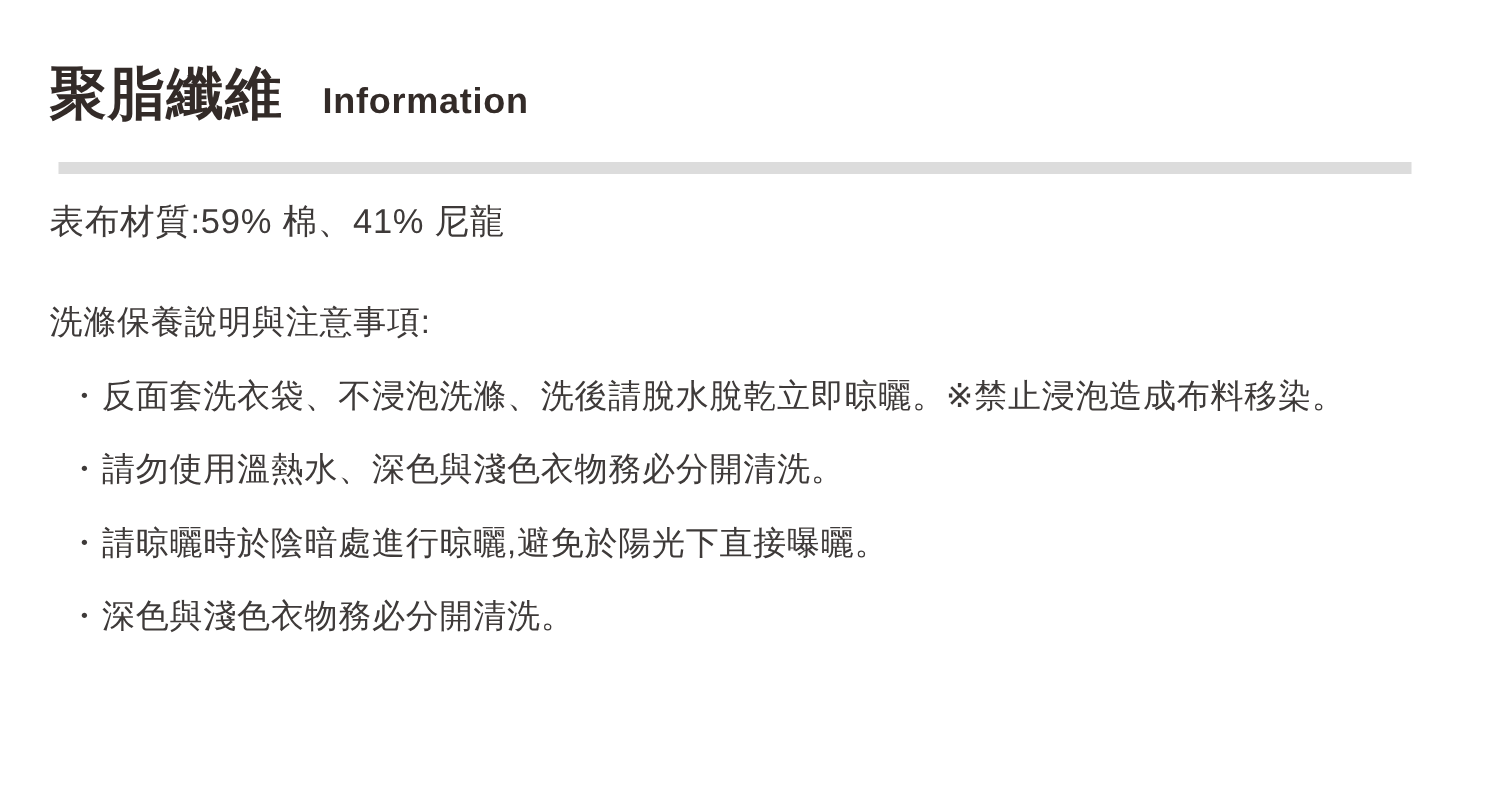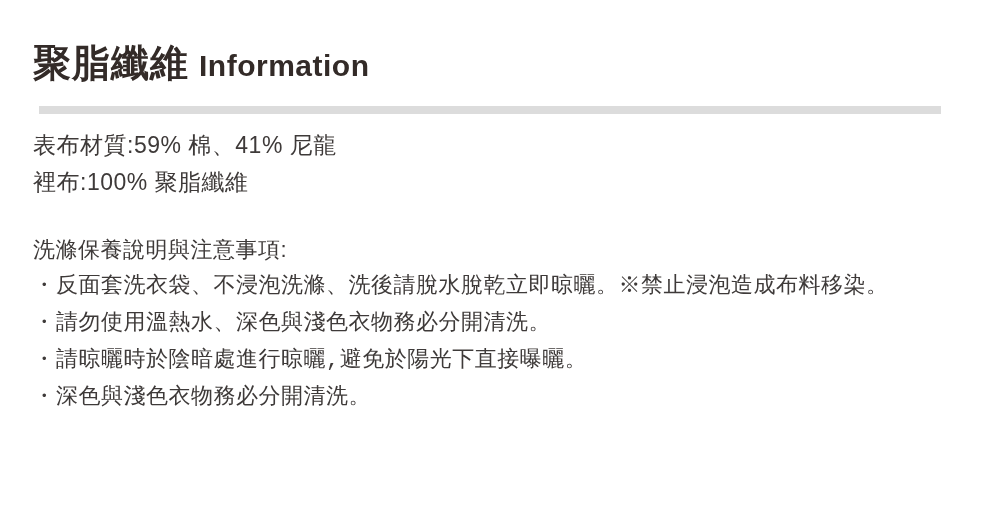--- a/index.html
+++ b/index.html
@@ -26,22 +26,22 @@
     font-weight:700;
     color:var(--title-color);
     line-height:46px;
     white-space:nowrap;
   }
   .page-title .zh{
     font-size:38px;
     letter-spacing:1px;
   }
   .page-title .en{
-    font-size:30px;
-    margin-left:10px;
+    font-size:24px;
+    margin-left:26px;
     letter-spacing:0.5px;
   }
   .divider{
     height:8px;
     width:902px;
     max-width:100%;
     background:var(--divider-color);
     margin:17px 0 0 6px;
   }
   .materials{
@@ -52,42 +52,40 @@
   }
   .materials p{margin:0;}
   .care{
     margin-top:30px;
     font-size:22px;
     line-height:37px;
     letter-spacing:0.5px;
   }
   .care-heading{margin:0;}
   .care-item{
-    margin:0;
+    margin:12px;
     white-space:nowrap;
-    font-family:Liberation Mono, monospace;
   }
   .care-item .dot{
     display:inline-block;
     width:23px;
     text-align:left;
   }
 </style>
 </head>
 <body>
 
 <div class="wrap">
 
   <h1 class="page-title"><span class="zh">聚脂纖維</span><span class="en">Information</span></h1>
 
   <div class="divider"></div>
 
   <div class="materials">
     <p>表布材質:59% 棉、41% 尼龍</p>
-    <p>裡布:100% 聚脂纖維</p>
   </div>
 
   <div class="care">
     <p class="care-heading">洗滌保養說明與注意事項:</p>
 
     <p class="care-item"><span class="dot">・</span><span>反面套洗衣袋、不浸泡洗滌、洗後請脫水脫乾立即晾曬。※禁止浸泡造成布料移染。</span></p>
 
     <p class="care-item"><span class="dot">・</span><span>請勿使用溫熱水、深色與淺色衣物務必分開清洗。</span></p>
 
     <p class="care-item"><span class="dot">・</span><span>請晾曬時於陰暗處進行晾曬,避免於陽光下直接曝曬。</span></p>

